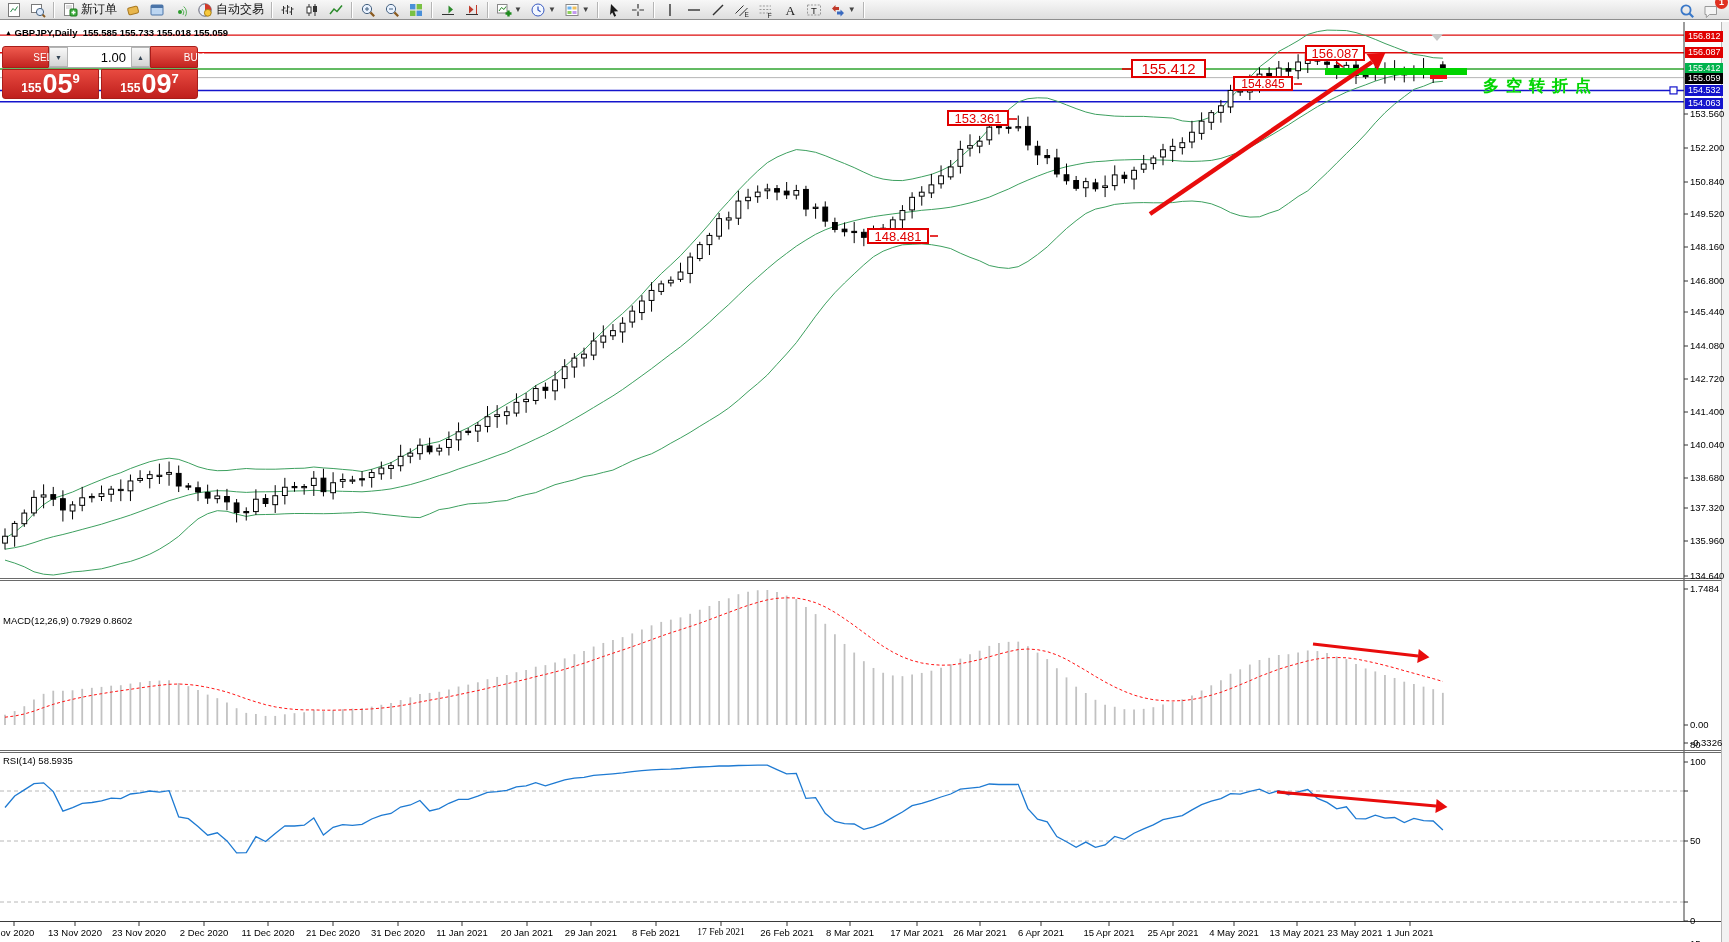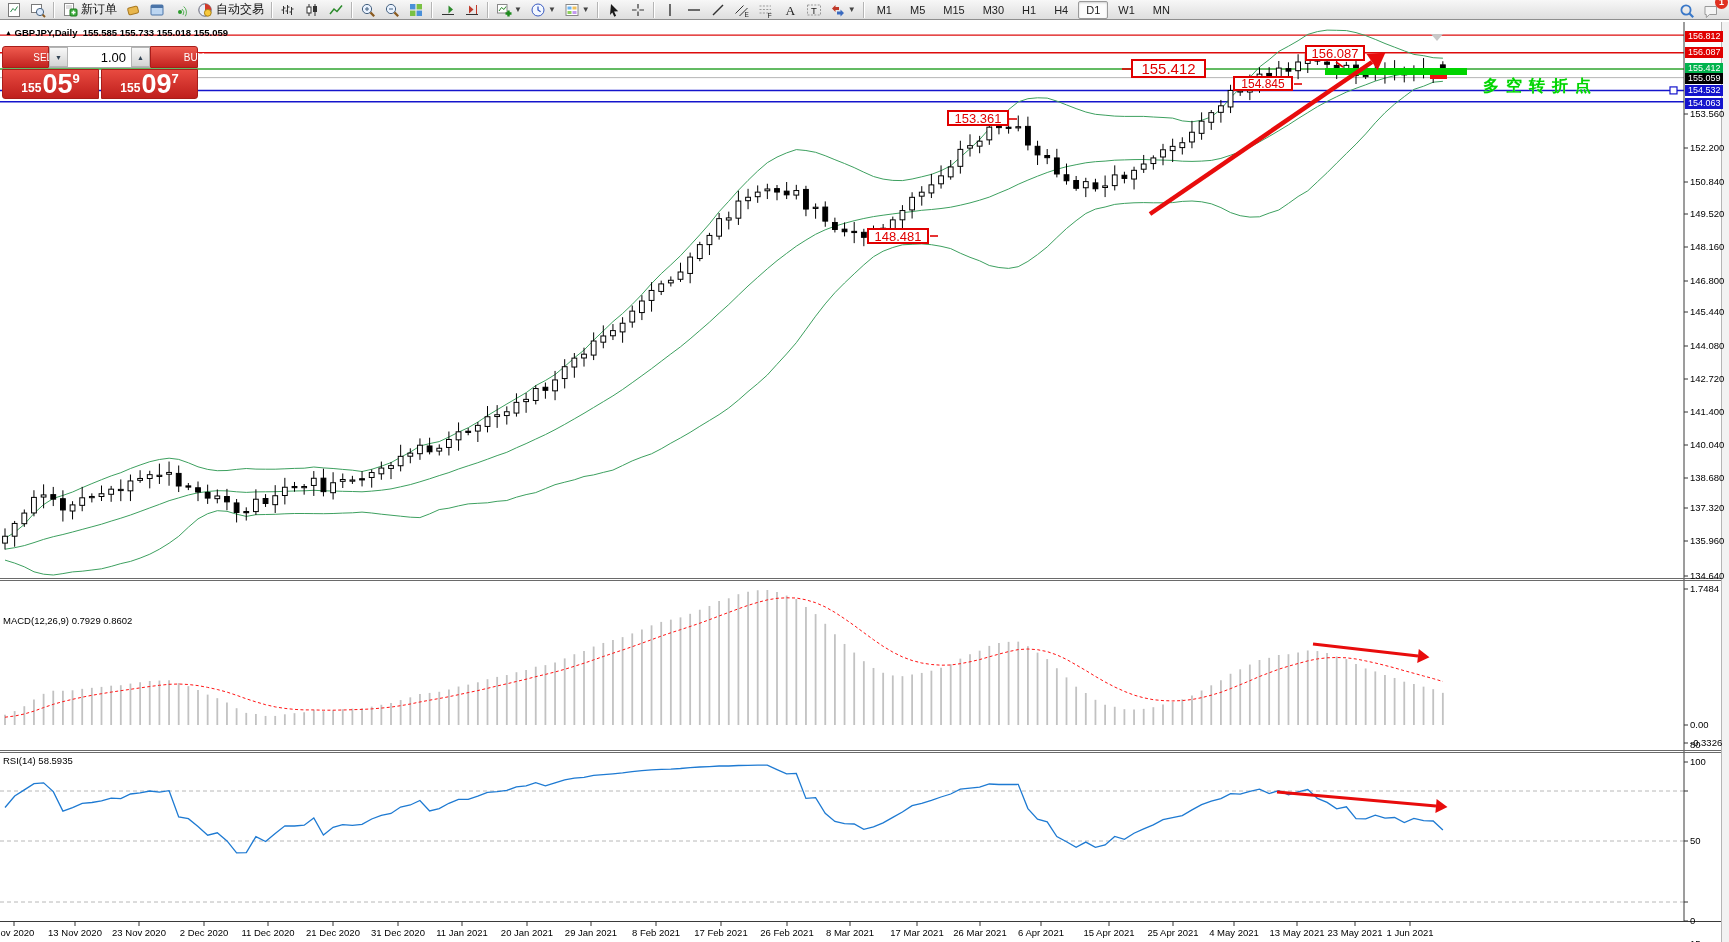--- a/index.html
+++ b/index.html
@@ -262,31 +262,20 @@
         </div>
         <div class="tbtn">
           <svg viewBox="0 0 16 16">
             <path d="M2 6.5l3.5-3.5v2h3.5v3H5.5v2z" fill="#c03a2a"></path>
             <path d="M14 11l-3.5-3.5v2H7v3h3.5v2z" fill="#3a6ac0"></path>
           </svg>
           <span class="dd">▼</span>
         </div>
       </div>
       <div class="sep"></div>
-      <div class="tgroup">
-        <div class="tf">M1</div>
-        <div class="tf">M5</div>
-        <div class="tf">M15</div>
-        <div class="tf">M30</div>
-        <div class="tf">H1</div>
-        <div class="tf">H4</div>
-        <div class="tf active">D1</div>
-        <div class="tf">W1</div>
-        <div class="tf">MN</div>
-      </div>
       <div class="tb-right">
         <div class="tbtn">
           <svg viewBox="0 0 16 16">
             <circle cx="7" cy="7" r="4.6" fill="none" stroke="#3a78c8" stroke-width="1.8"></circle>
             <line x1="10.5" y1="10.5" x2="14.2" y2="14.2" stroke="#3a78c8" stroke-width="2.2"></line>
           </svg>
         </div>
         <div class="tbtn" style="position: relative;">
           <svg viewBox="0 0 16 16">
             <path d="M2 3.5h11.5v8H6.5l-3.2 3v-3H2z" fill="#f4f4f4" stroke="#999"></path>
@@ -907,21 +896,21 @@
       <div class="dlabel" style="left: 75px;">13 Nov 2020</div>
       <div class="dlabel" style="left: 139px;">23 Nov 2020</div>
       <div class="dlabel" style="left: 204px;">2 Dec 2020</div>
       <div class="dlabel" style="left: 268px;">11 Dec 2020</div>
       <div class="dlabel" style="left: 333px;">21 Dec 2020</div>
       <div class="dlabel" style="left: 398px;">31 Dec 2020</div>
       <div class="dlabel" style="left: 462px;">11 Jan 2021</div>
       <div class="dlabel" style="left: 527px;">20 Jan 2021</div>
       <div class="dlabel" style="left: 591px;">29 Jan 2021</div>
       <div class="dlabel" style="left: 656px;">8 Feb 2021</div>
-      <div class="dlabel" style="left: 721px;">17 Feb 2021</div>
+      <div class="dlabel" style="left: 721px; font-family: Liberation Serif, serif;">17 Feb 2021</div>
       <div class="dlabel" style="left: 787px;">26 Feb 2021</div>
       <div class="dlabel" style="left: 850px;">8 Mar 2021</div>
       <div class="dlabel" style="left: 917px;">17 Mar 2021</div>
       <div class="dlabel" style="left: 980px;">26 Mar 2021</div>
       <div class="dlabel" style="left: 1041px;">6 Apr 2021</div>
       <div class="dlabel" style="left: 1109px;">15 Apr 2021</div>
       <div class="dlabel" style="left: 1173px;">25 Apr 2021</div>
       <div class="dlabel" style="left: 1234px;">4 May 2021</div>
       <div class="dlabel" style="left: 1297px;">13 May 2021</div>
       <div class="dlabel" style="left: 1355px;">23 May 2021</div>

